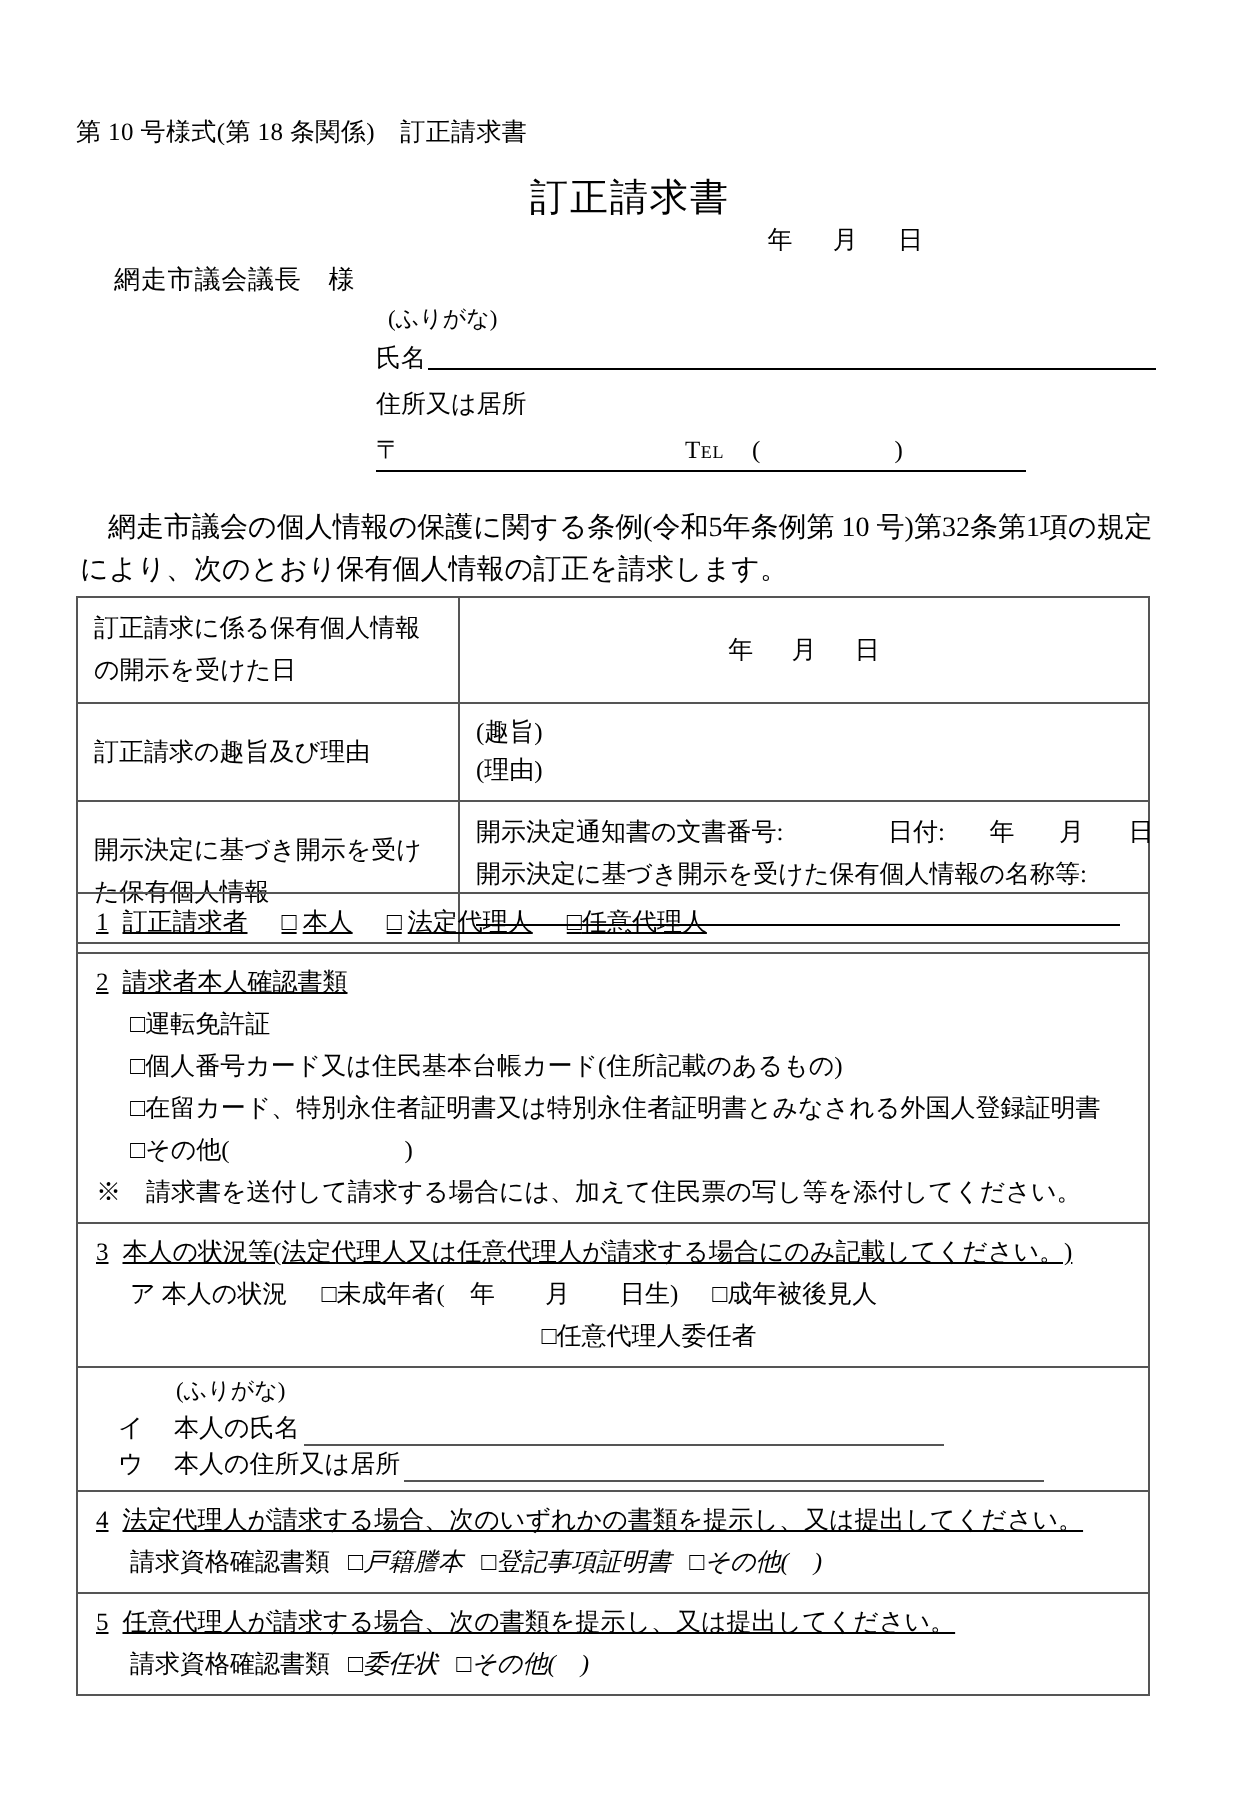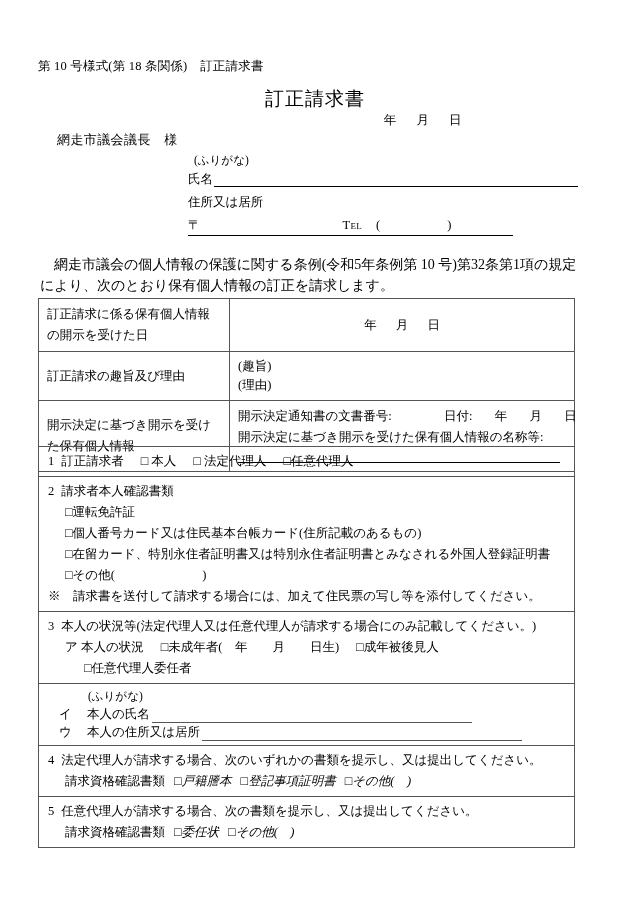--- a/index.html
+++ b/index.html
@@ -66,21 +66,21 @@
     width: 390px;
     font-size: 12.5px;
   }
   .furigana {
     font-size: 11.5px;
     padding-left: 6px;
     line-height: 17px;
   }
   .name-row {
     display: flex;
-    align-items: center;
+    align-items: flex-start;
     line-height: 19px;
     margin-top: 1px;
   }
   .name-row .lbl { white-space: nowrap; }
   .name-row .rule {
     flex: 1;
     border-bottom: 1px solid #000;
     height: 14px;
     margin-left: 1px;
   }
@@ -145,24 +145,24 @@
   .underline-fill {
     border-bottom: 1px solid #000;
     height: 1px;
     margin-top: 13px;
     margin-right: 6px;
   }
   .stack-line { line-height: 19px; }
 
   #table-sections { top: 446px; }
   #table-sections td { padding: 4px 9px; }
-  .sec-head { white-space: nowrap; }
+  .sec-head { white-space: nowrap; text-decoration: underline; }
   .sec-head .num { margin-right: 7px; }
   .indent1 { padding-left: 17px; }
-  .indent2 { padding-left: 36px; }
+  .indent2 { padding-left: 36px; text-align: center; }
   .chk { margin-right: 3px; }
   .opt { margin-left: 17px; white-space: nowrap; }
   .opt-tight { margin-left: 9px; white-space: nowrap; font-style: italic; }
 
   .kana-sub { font-size: 11.5px; padding-left: 40px; line-height: 17px; }
   .abc-row {
     display: flex;
     align-items: flex-end;
     line-height: 18px;
   }

